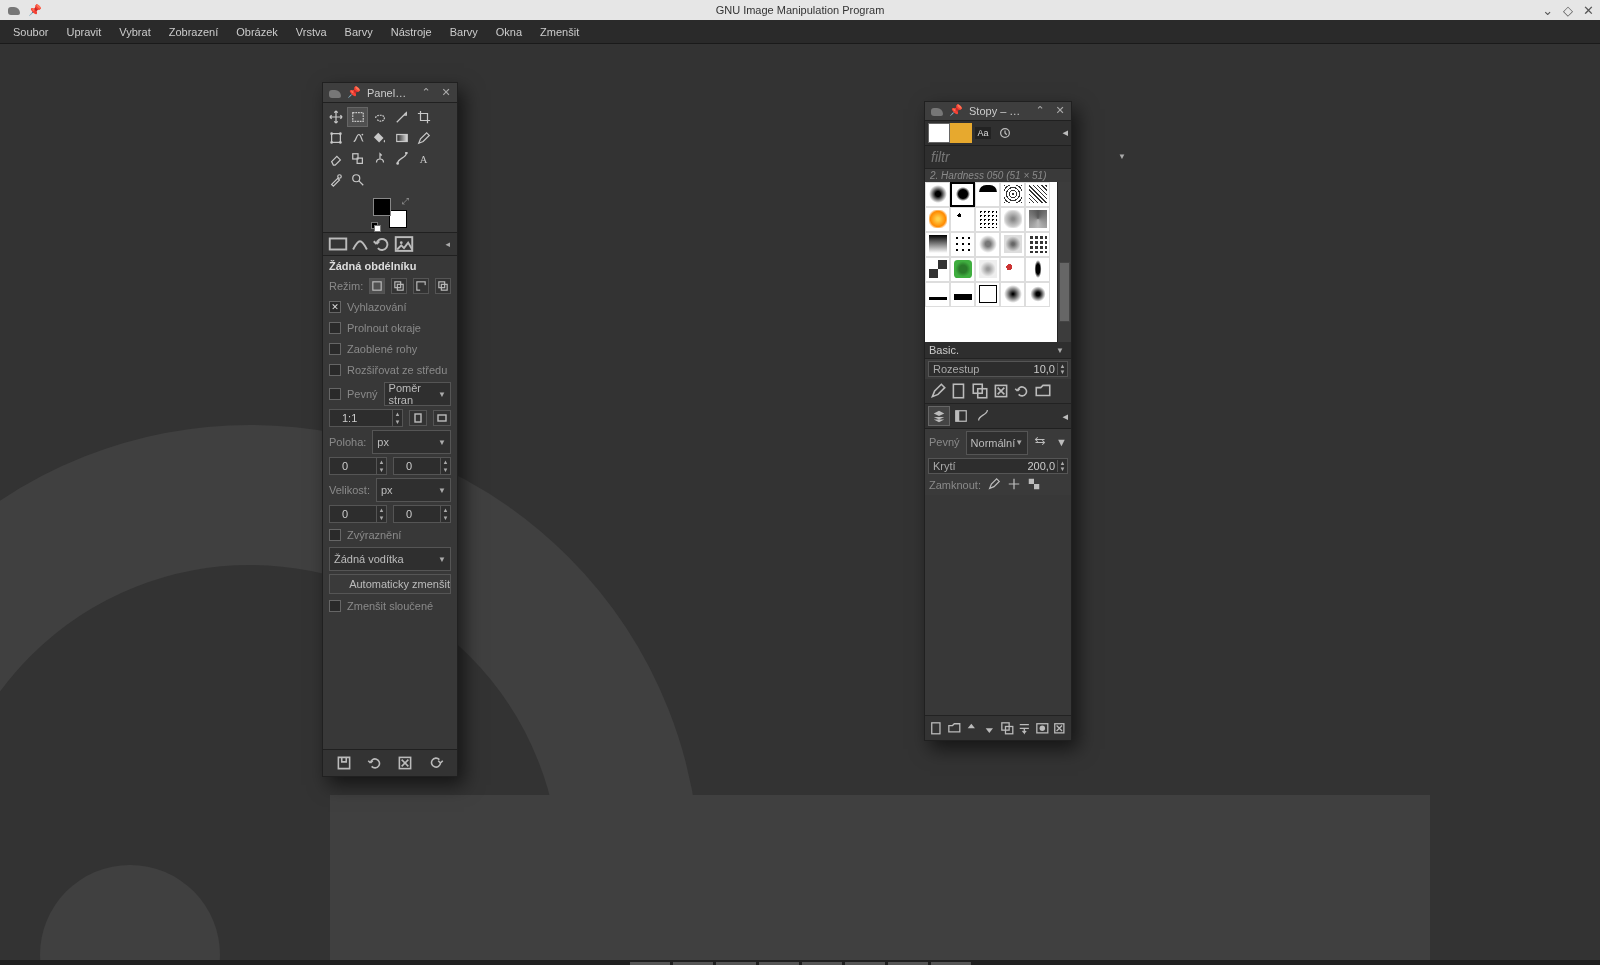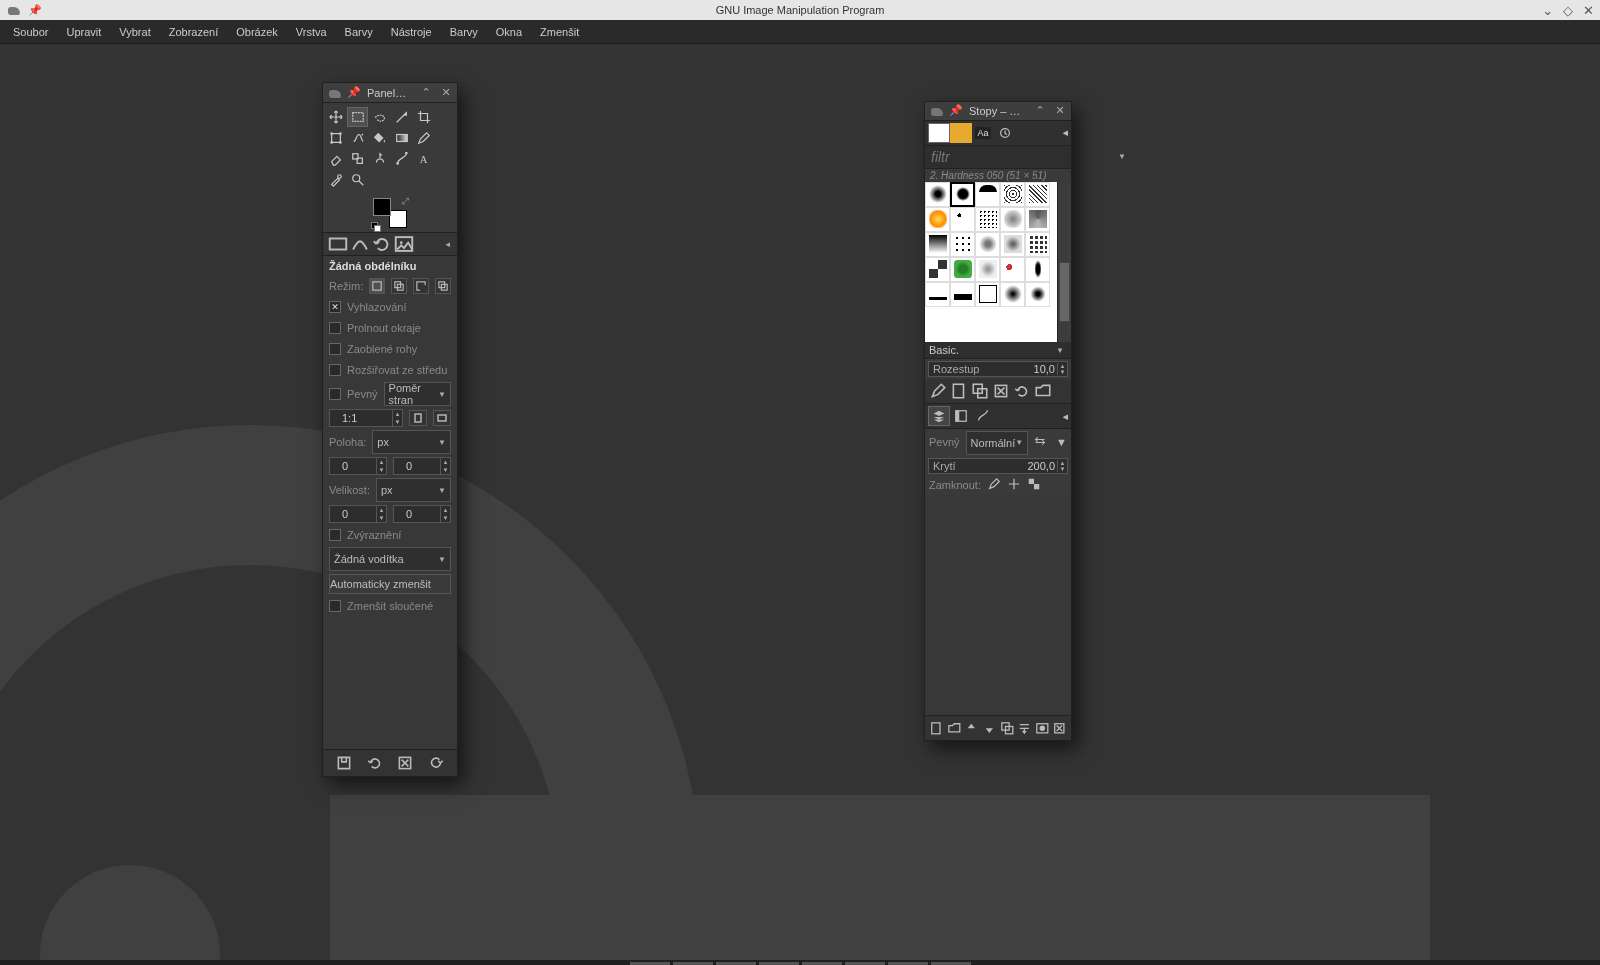--- a/index.html
+++ b/index.html
@@ -63,21 +63,21 @@
   .modebtn{width:18px;height:16px;border:1px solid #555;background:#333;display:flex;align-items:center;justify-content:center;cursor:pointer;}
   .modebtn.sel{background:#505050;}
   .chk{width:12px;height:12px;border:1px solid #666;background:#2a2a2a;display:flex;align-items:center;justify-content:center;font-size:10px;color:#ddd;}
   .opt-row .chk.on::after{content:"✕";font-size:9px;}
   .spin{display:flex;align-items:stretch;border:1px solid #555;background:#2d2d2d;height:18px;padding-left:8px;}
   .spin input{flex:1;border:0;background:transparent;color:#ccc;padding:0 4px;font-size:11px;width:30px;outline:none;}
   .spin .arrows{width:10px;display:flex;flex-direction:column;}
   .spin .arrows div{flex:1;display:flex;align-items:center;justify-content:center;font-size:6px;color:#aaa;border-left:1px solid #555;}
   .dropdown{flex:1;height:24px;border:1px solid #555;background:#2f2f2f;display:flex;align-items:center;padding:0 4px;justify-content:space-between;cursor:pointer;}
   .dropdown .dd-arrow{font-size:8px;color:#aaa;}
-  .btn-wide{height:20px;border:1px solid #555;background:#3a3a3a;display:flex;align-items:center;justify-content:flex-start;cursor:pointer;}
+  .btn-wide{height:20px;border:1px solid #555;background:#3a3a3a;display:flex;align-items:center;justify-content:flex-end;cursor:pointer;}
   .bottom-toolbar{display:flex;justify-content:space-around;padding:4px 6px;border-top:1px solid var(--border);background:#333;}
   .bottom-toolbar .bb{width:18px;height:18px;display:flex;align-items:center;justify-content:center;color:#bbb;cursor:pointer;}
   .unitsel{width:32px;}
   
   .brush-tabs{display:flex;align-items:center;padding:2px 3px;background:#303030;border-bottom:1px solid var(--border);}
   .brush-tabs .bt{width:22px;height:20px;display:flex;align-items:center;justify-content:center;cursor:pointer;border:1px solid transparent;}
   .brush-tabs .bt.sel{border:1px solid #666;background:#444;}
   .brush-tabs .bt.color1{background:#fff;}
   .brush-tabs .bt.color2{background:#e7a92e;}
   .filter-row{display:flex;align-items:center;padding:2px 4px;background:#2e2e2e;border-bottom:1px solid #222;}

